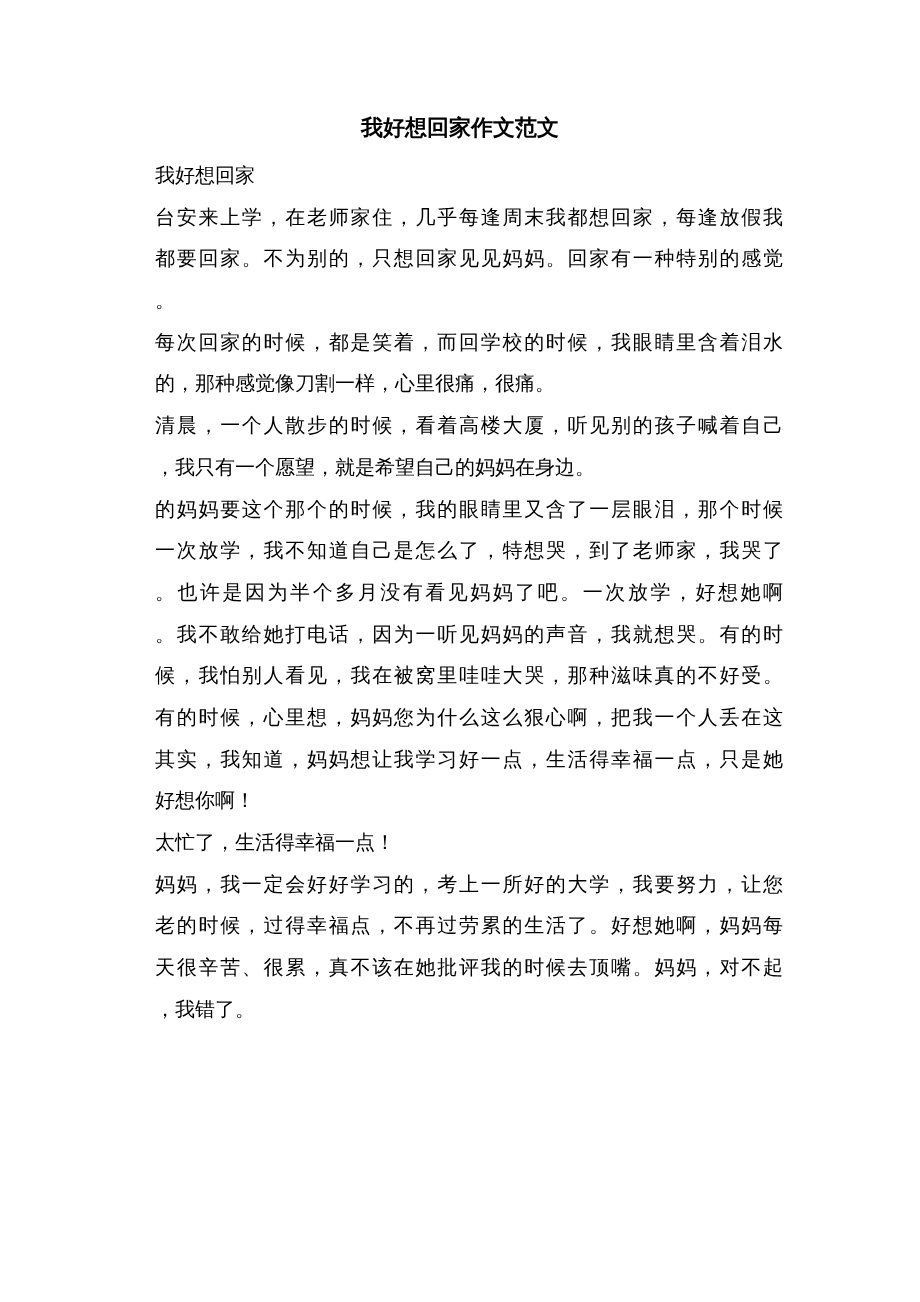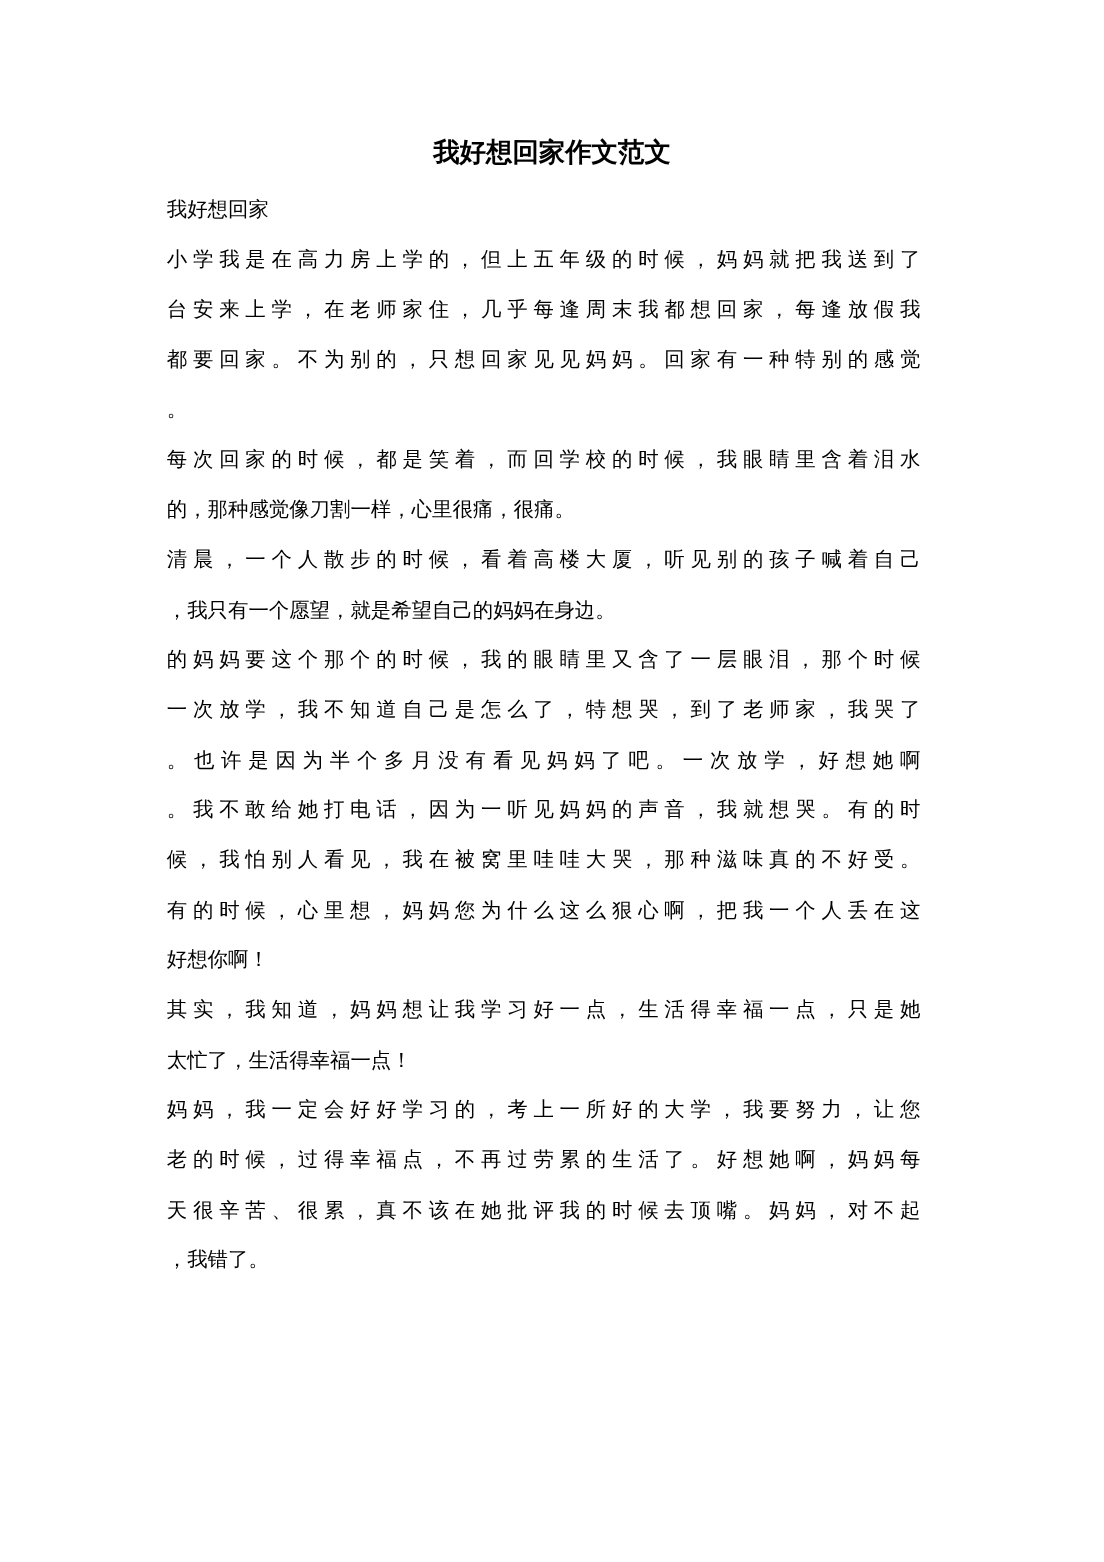--- a/index.html
+++ b/index.html
@@ -37,52 +37,52 @@
     }
     .body {
       position: absolute;
       left: 139px;
       top: 155px;
       width: 640px;
     }
     .line {
       height: 41.7px;
       line-height: 41.7px;
-      font-size: 17px;
+      font-size: 20px;
       white-space: nowrap;
       overflow: visible;
+      margin-left: 16px;
     }
     .line.justify {
       text-align: justify;
       text-align-last: justify;
       width: 628px;
     }
   </style>
 </head>
 <body>
 
 <div class="page">
   <div class="title">我好想回家作文范文</div>
   <div class="body">
     <div class="line">我好想回家</div>
-    <div class="line justify">小学我是在高力房上学的，但上五年级的时候，妈妈就把我送到了</div>
     <div class="line justify">台安来上学，在老师家住，几乎每逢周末我都想回家，每逢放假我</div>
     <div class="line justify">都要回家。不为别的，只想回家见见妈妈。回家有一种特别的感觉</div>
     <div class="line">。</div>
     <div class="line justify">每次回家的时候，都是笑着，而回学校的时候，我眼睛里含着泪水</div>
     <div class="line">的，那种感觉像刀割一样，心里很痛，很痛。</div>
     <div class="line justify">清晨，一个人散步的时候，看着高楼大厦，听见别的孩子喊着自己</div>
     <div class="line">，我只有一个愿望，就是希望自己的妈妈在身边。</div>
     <div class="line justify">的妈妈要这个那个的时候，我的眼睛里又含了一层眼泪，那个时候</div>
     <div class="line justify">一次放学，我不知道自己是怎么了，特想哭，到了老师家，我哭了</div>
     <div class="line justify">。也许是因为半个多月没有看见妈妈了吧。一次放学，好想她啊</div>
     <div class="line justify">。我不敢给她打电话，因为一听见妈妈的声音，我就想哭。有的时</div>
     <div class="line justify">候，我怕别人看见，我在被窝里哇哇大哭，那种滋味真的不好受。</div>
     <div class="line justify">有的时候，心里想，妈妈您为什么这么狠心啊，把我一个人丢在这</div>
+    <div class="line justify">其实，我知道，妈妈想让我学习好一点，生活得幸福一点，只是她</div>
     <div class="line">好想你啊！</div>
-    <div class="line justify">其实，我知道，妈妈想让我学习好一点，生活得幸福一点，只是她</div>
     <div class="line">太忙了，生活得幸福一点！</div>
     <div class="line justify">妈妈，我一定会好好学习的，考上一所好的大学，我要努力，让您</div>
     <div class="line justify">老的时候，过得幸福点，不再过劳累的生活了。好想她啊，妈妈每</div>
     <div class="line justify">天很辛苦、很累，真不该在她批评我的时候去顶嘴。妈妈，对不起</div>
     <div class="line">，我错了。</div>
   </div>
 </div>
 
 </body></html>

